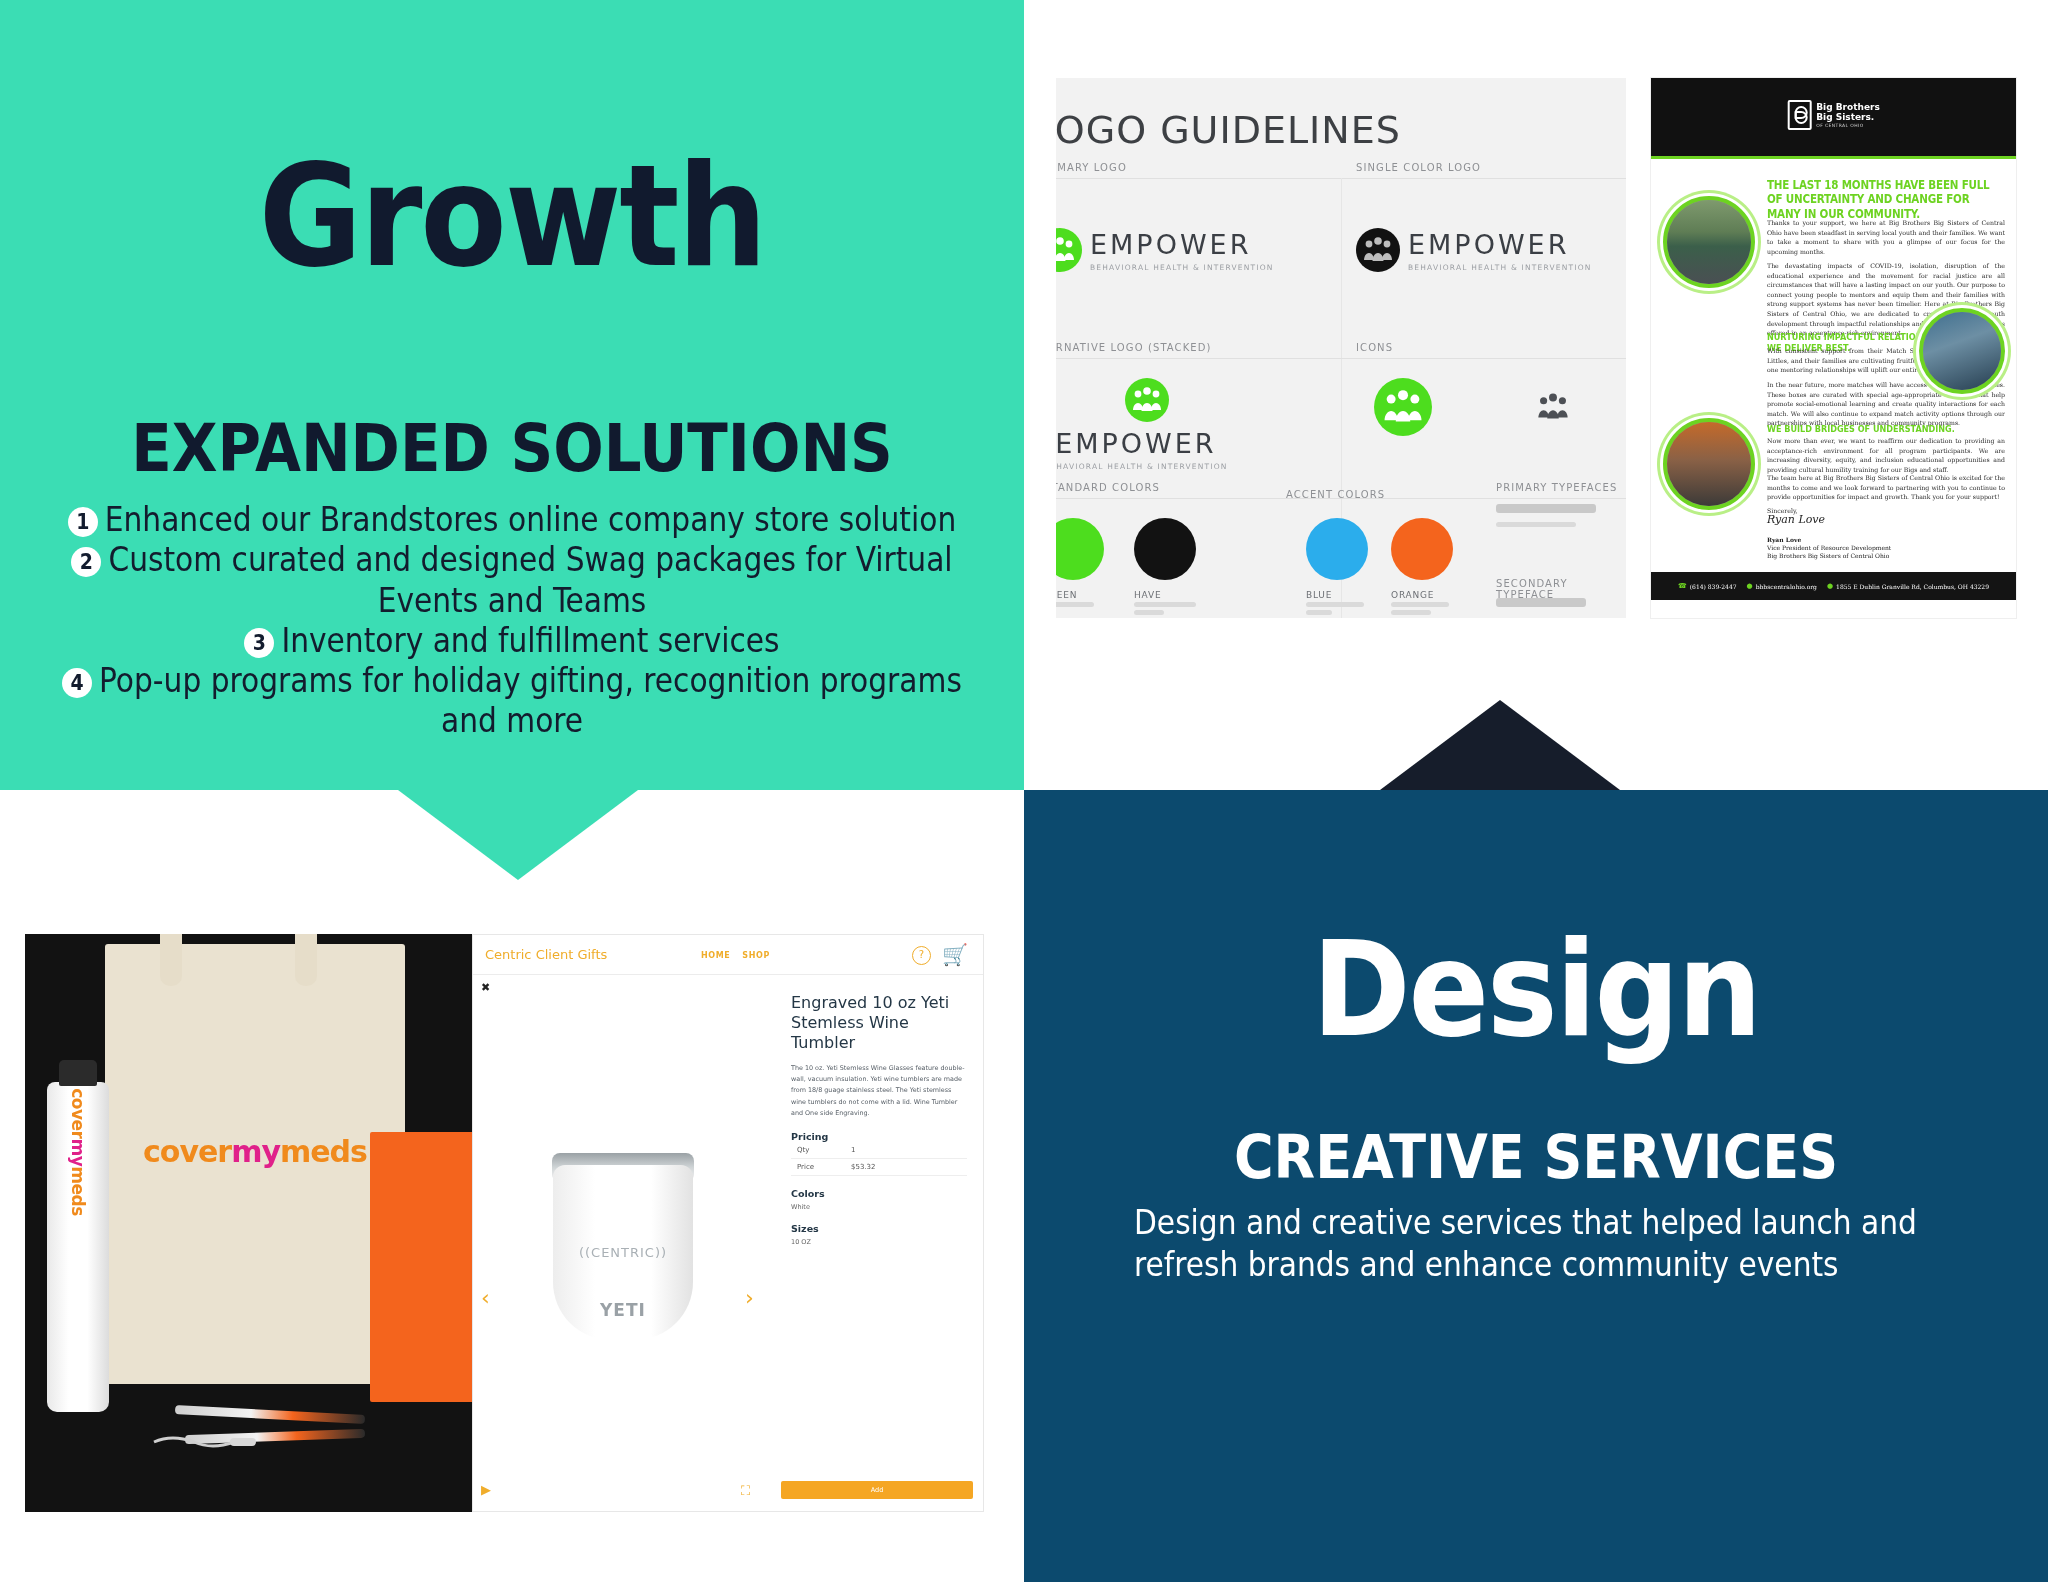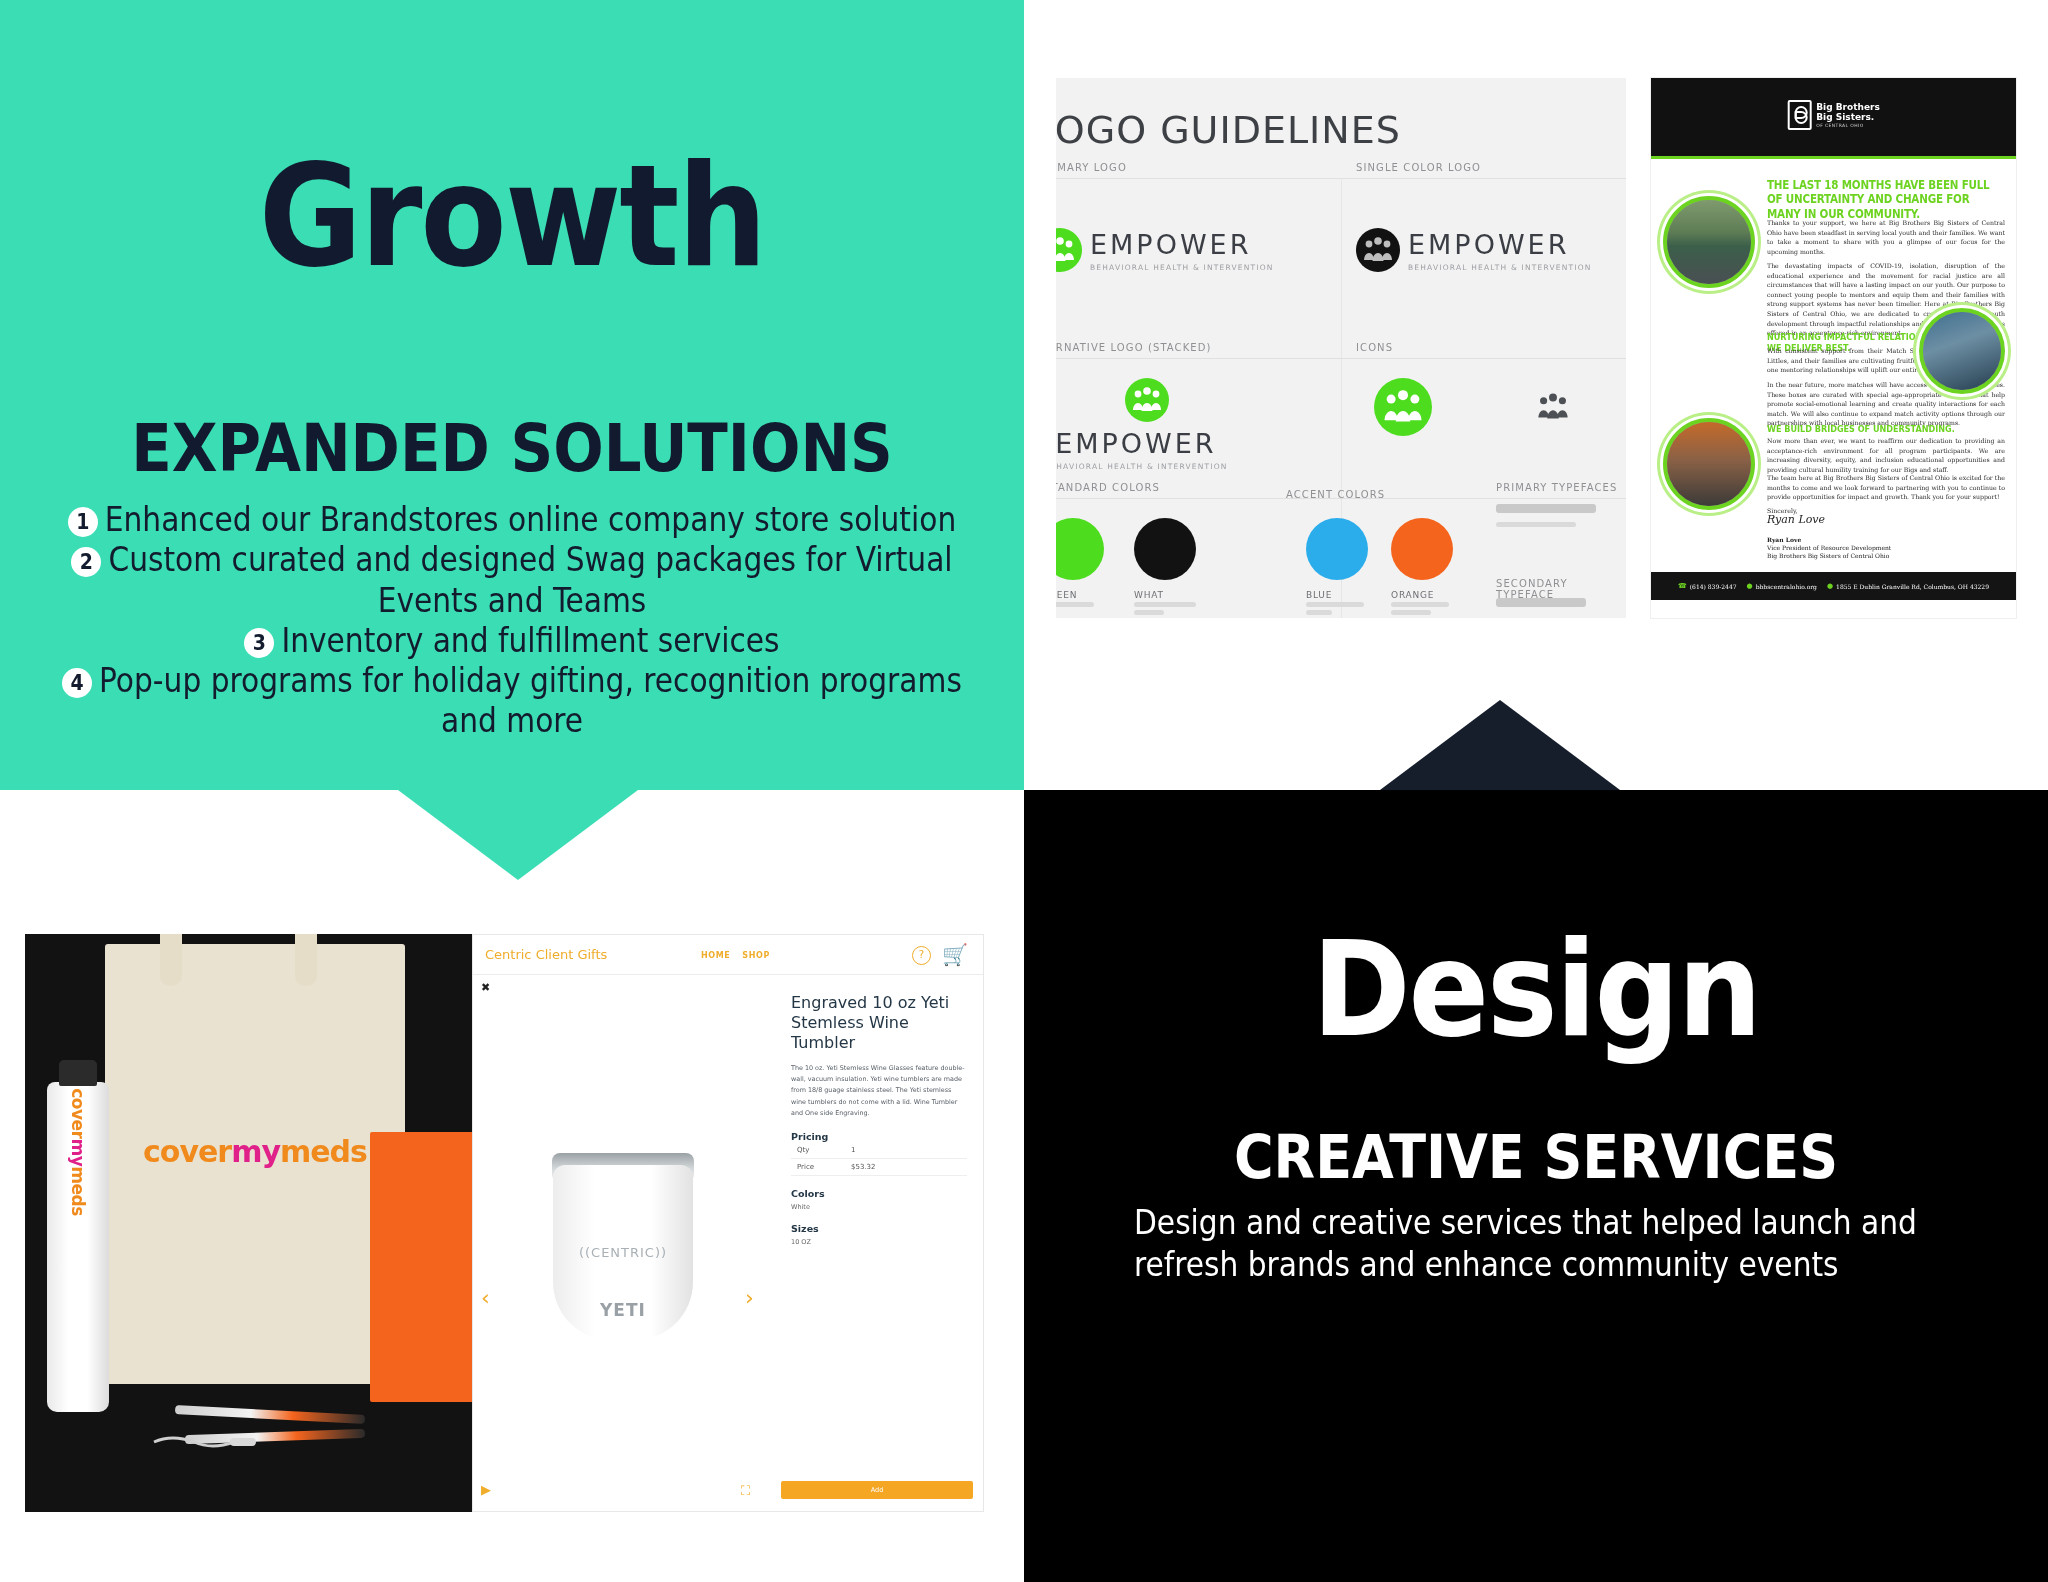--- a/index.html
+++ b/index.html
@@ -9,21 +9,21 @@
     background: #ffffff;
     overflow: hidden;
   }
   .page { position: relative; width: 2048px; height: 1582px; }
 
   
   .quad { position: absolute; overflow: hidden; }
   #growth-panel   { left: 0;    top: 0;    width: 1024px; height: 790px; background: #3bddb4; }
   #brand-panel    { left: 1024px; top: 0;  width: 1024px; height: 790px; background: #ffffff; }
   #swag-panel     { left: 0;    top: 790px; width: 1024px; height: 792px; background: #ffffff; }
-  #design-panel   { left: 1024px; top: 790px; width: 1024px; height: 792px; background: #000000; }
+  #design-panel   { left: 1024px; top: 790px; width: 1024px; height: 792px; background: #0c4a6e; }
 
   
   #growth-arrow {
     position: absolute; left: 398px; top: 790px;
     width: 0; height: 0;
     border-left: 120px solid transparent;
     border-right: 120px solid transparent;
     border-top: 90px solid #3bddb4;
     z-index: 5;
   }
@@ -446,21 +446,21 @@
             </g>
           </svg>
         </div>
 
         <div class="swatch" style="left:-14px; top:440px; width:62px; height:62px; background:#4ddd1e;"></div>
         <div class="swatch" style="left:78px; top:440px; width:62px; height:62px; background:#121212;"></div>
         <div class="swatch" style="left:250px; top:440px; width:62px; height:62px; background:#2badec;"></div>
         <div class="swatch" style="left:335px; top:440px; width:62px; height:62px; background:#f4641d;"></div>
 
         <div class="sw-label" style="left:-14px; top:512px;">GREEN</div>
-        <div class="sw-label" style="left:78px; top:512px;">WHAT</div>
+        <div class="sw-label" style="left:78px; top:512px;">HAVE</div>
         <div class="sw-label" style="left:250px; top:512px;">BLUE</div>
         <div class="sw-label" style="left:335px; top:512px;">ORANGE</div>
 
         <div class="blur-line" style="left:-14px; top:524px; width:52px;"></div>
         <div class="blur-line" style="left:78px; top:524px; width:62px;"></div>
         <div class="blur-line" style="left:78px; top:532px; width:30px;"></div>
         <div class="blur-line" style="left:250px; top:524px; width:58px;"></div>
         <div class="blur-line" style="left:250px; top:532px; width:26px;"></div>
         <div class="blur-line" style="left:335px; top:524px; width:58px;"></div>
         <div class="blur-line" style="left:335px; top:532px; width:40px;"></div>

